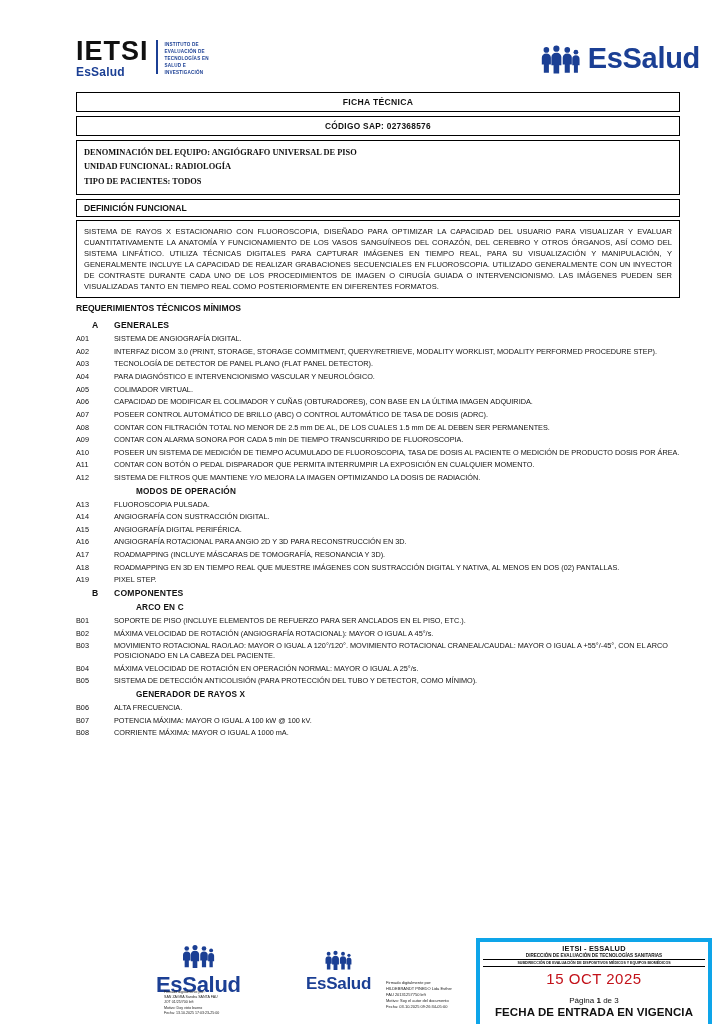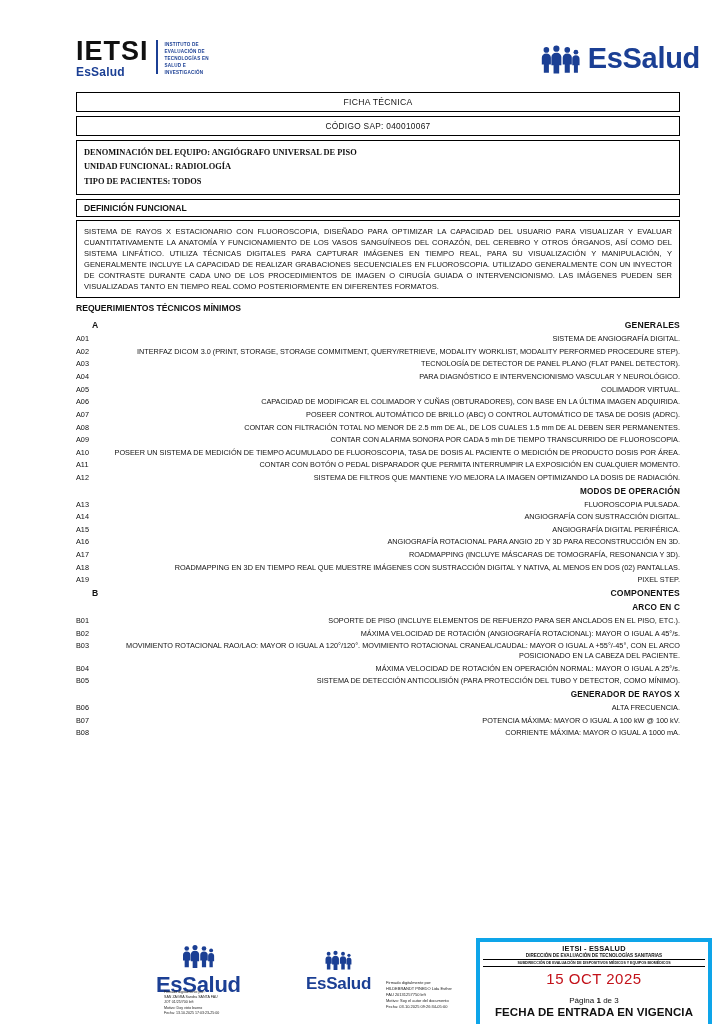--- a/index.html
+++ b/index.html
@@ -44,21 +44,21 @@
   .brand-right .es-text {
     font-size:29px; color:#1b3f94; font-weight:bold; letter-spacing:-0.3px;
   }
 
   
   .content { padding:0 60px; }
   .bx {
     border:1px solid #000; margin-bottom:4px; padding:4px 6px;
     font-size:8.3px;
   }
-  .bx.center { text-align:center; font-weight:normal; letter-spacing:0.3px; }
+  .bx.center { text-align:center; font-weight:bold; letter-spacing:0.3px; }
   .bx.title { font-size:8.6px; }
   .eq-box { padding:5px 7px; line-height:1.7; }
   .eq-row { font-weight:bold; font-size:8.4px;font-family:Liberation Serif, serif; }
   .eq-row span.val { font-weight:bold; }
   .sect-label {
     font-weight:bold; font-size:8.6px; padding:3px 7px;
     border:1px solid #000; margin-bottom:3px;
   }
   .def-box {
     border:1px solid #000; padding:5px 7px; text-align:justify;
@@ -66,21 +66,21 @@
     margin-bottom:5px;
   }
   .req-title { font-weight:bold; font-size:8.6px; margin:3px 0 5px 0; }
 
   
   table.reqs { width:100%; border-collapse:collapse; }
   table.reqs td { vertical-align:top; padding:1.4px 0; }
   td.code {
     width:38px; font-size:7.3px; padding-left:22px; white-space:nowrap;
   }
-  td.txt { font-size:7.3px; line-height:1.35; text-align:right; padding-right:4px;}
+  td.txt { font-size:7.3px; line-height:1.35; text-align:left; padding-right:4px;}
   tr.group td.code { font-weight:bold; font-size:8.6px; padding-left:16px;}
   tr.group td.txt { font-weight:bold; font-size:8.6px; letter-spacing:0.2px;}
   tr.subgroup td.txt { font-weight:bold; font-size:8.2px; padding-left:22px; letter-spacing:0.2px;}
 
   
   .footer {
     position:absolute; left:0; bottom:0; width:724px; height:92px;
   }
   .foot-inner { position:relative; height:92px; padding:0 32px; }
   .foot-logo-a { position:absolute; left:140px; top:12px; text-align:center; }
@@ -140,21 +140,21 @@
           </g>
         </svg>
       </span>
       <span class="es-text">EsSalud</span>
     </div>
   </div>
 
   <div class="content">
 
     <div class="bx center title">FICHA TÉCNICA</div>
-    <div class="bx center">CÓDIGO SAP: 040010067</div>
+    <div class="bx center">CÓDIGO SAP: 027368576</div>
 
     <div class="bx eq-box">
       <div class="eq-row">
         <span>DENOMINACIÓN DEL EQUIPO:</span>
         <span class="val">ANGIÓGRAFO UNIVERSAL DE PISO</span>
       </div>
       <div class="eq-row">
         <span>UNIDAD FUNCIONAL:</span>
         <span class="val">RADIOLOGÍA</span>
       </div>

